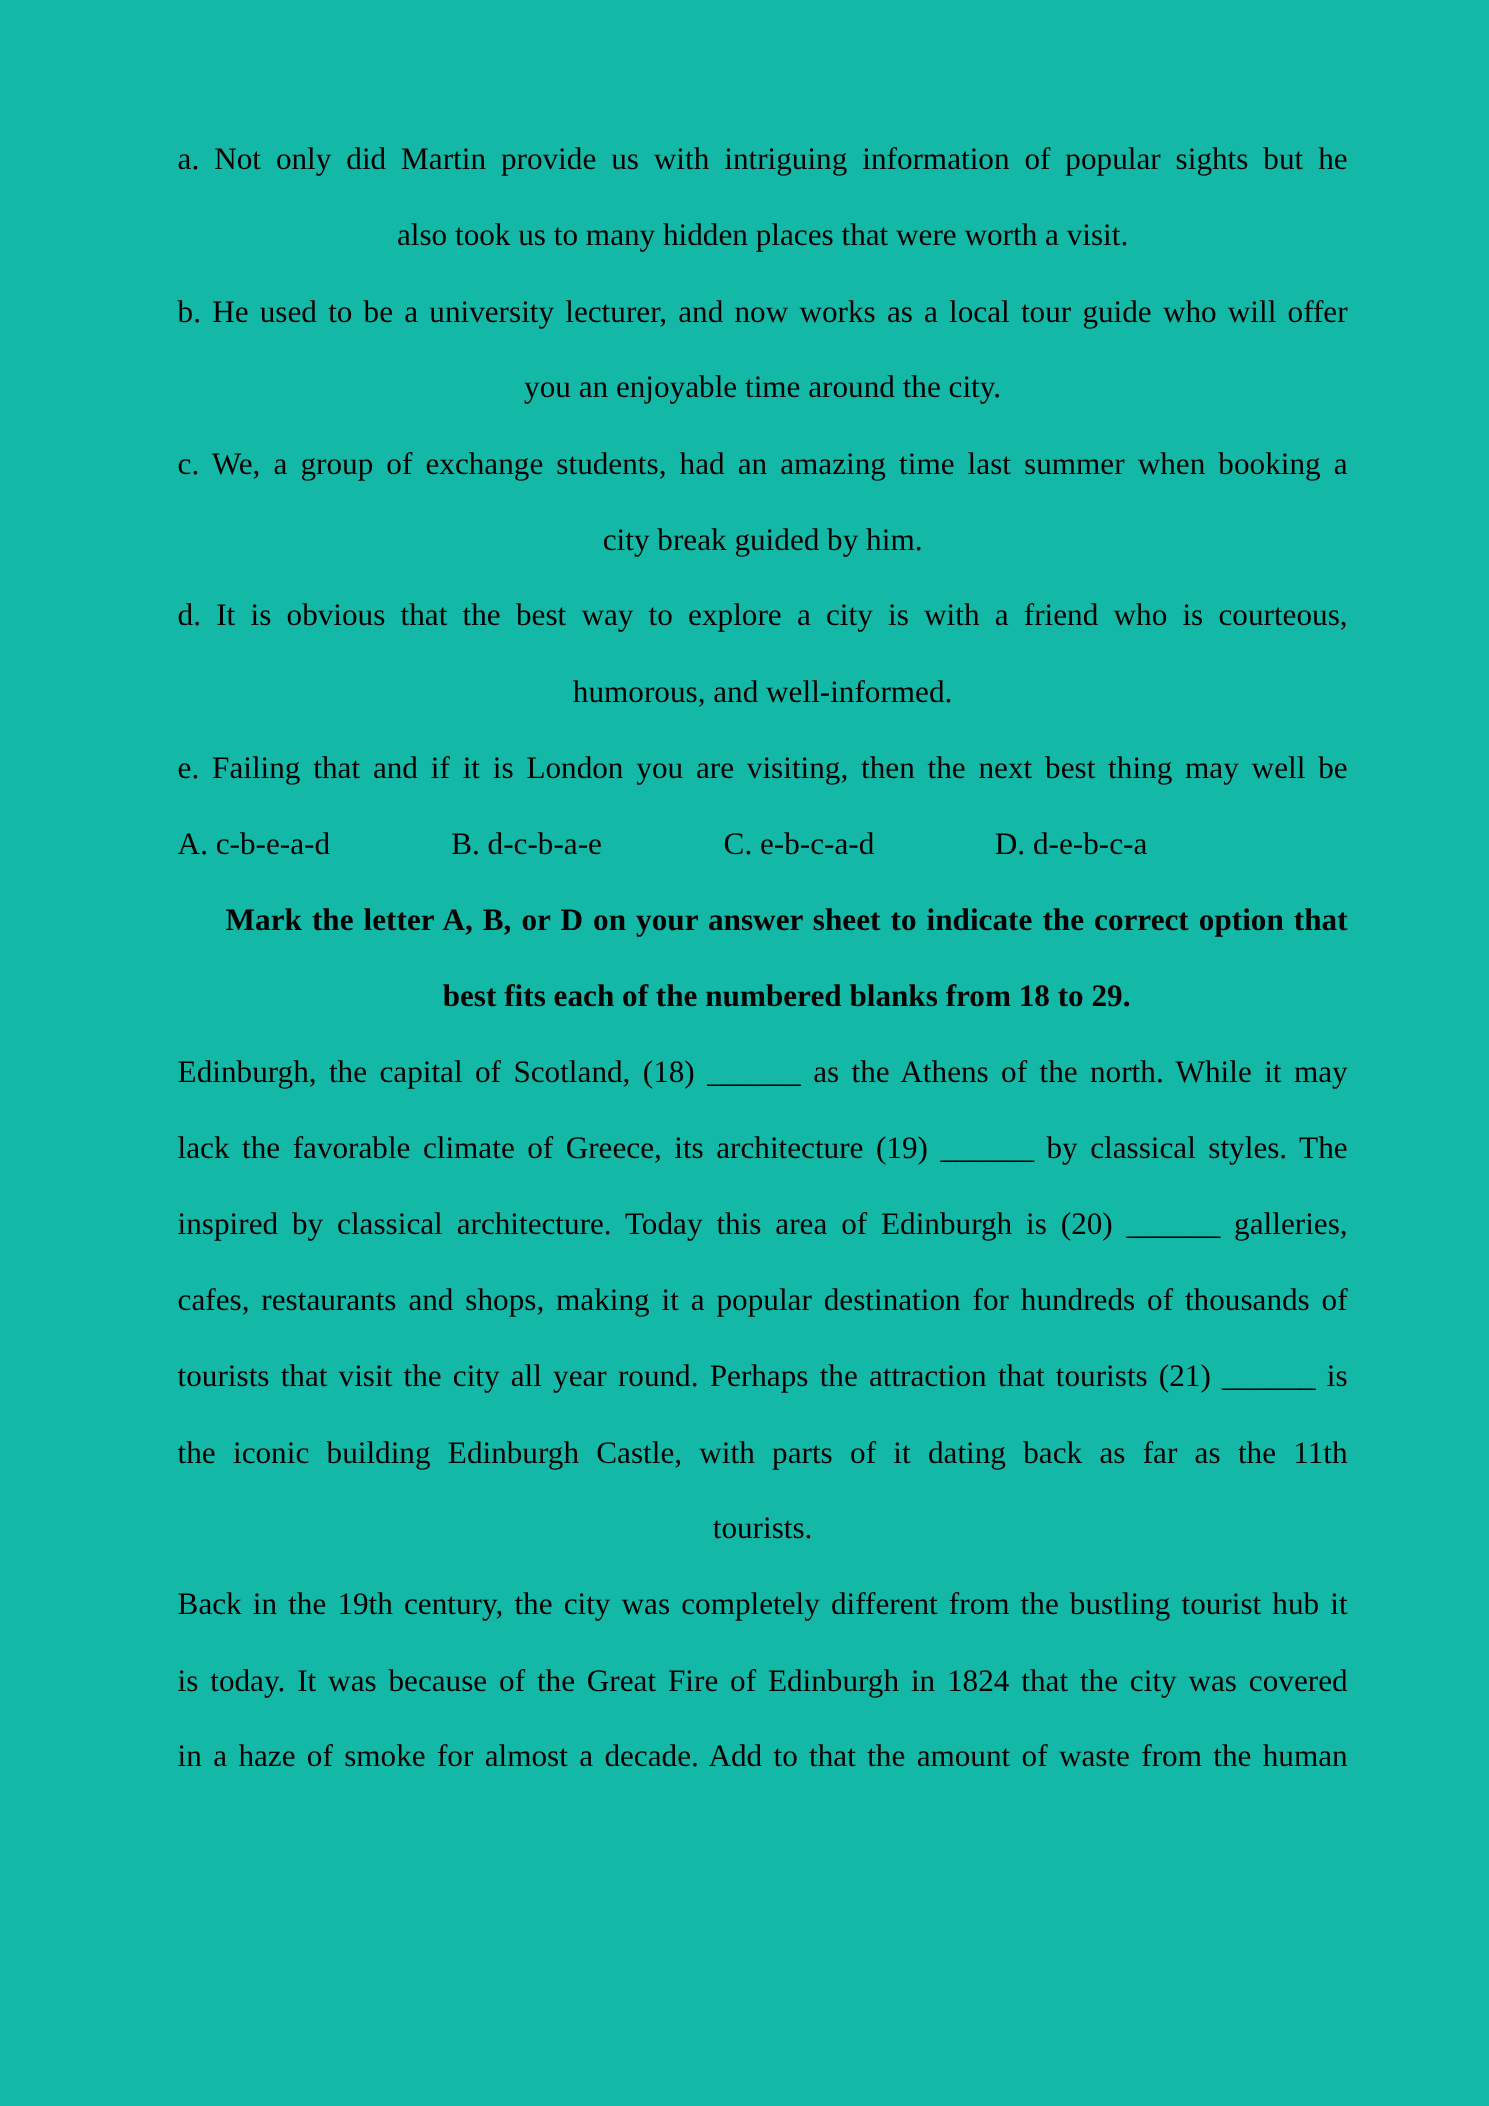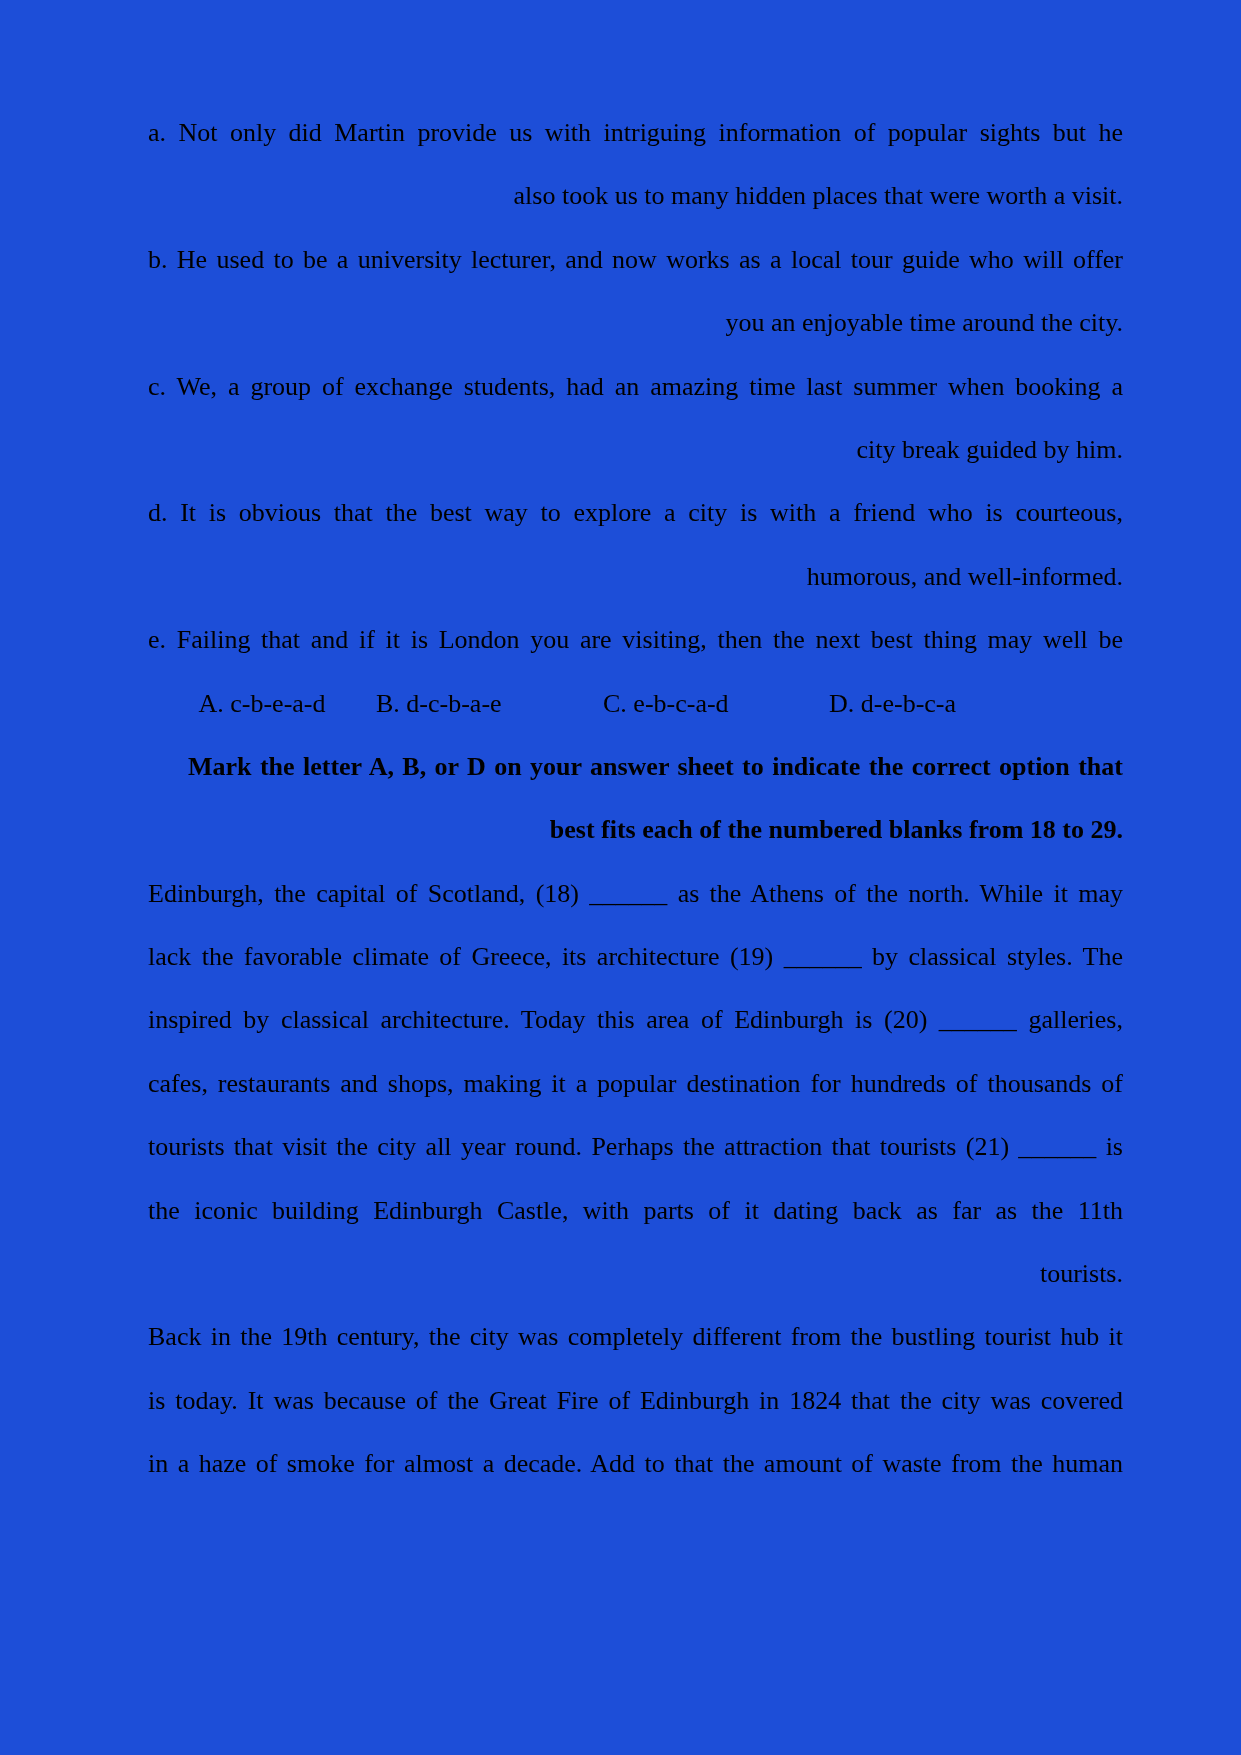--- a/index.html
+++ b/index.html
@@ -12,50 +12,50 @@
     background: #ffffff;
     position: relative;
     overflow: hidden;
   }
   .exam-page {
     position: absolute;
     left: 0;
     top: 0;
     width: 1241px;
     height: 1755px;
-    background: #1d4ed8;
+    background: #14b8a6;
   }
   .doc-body {
     position: absolute;
     left: 148px;
     top: 101px;
     width: 975px;
     font-family: "Liberation Serif", "DejaVu Serif", serif;
     font-size: 26px;
     line-height: 63.4px;
     color: #000000;
   }
   .line {
     height: 63.4px;
     white-space: normal;
-    text-align: right;
+    text-align: center;
   }
   .line.j {
     text-align: justify;
     text-align-last: justify;
   }
   .line.b {
     font-weight: bold;
     margin-left: 40px;
   }
   .options-row {
     display: flex;
     height: 63.4px;
   }
-  .options-row .option:nth-child(1) { width: 228px; text-align: center; }
+  .options-row .option:nth-child(1) { width: 228px; }
   .options-row .option:nth-child(2) { width: 227px; }
   .options-row .option:nth-child(3) { width: 226px; }
 </style>
 </head>
 <body>
 
 <div class="exam-page">
   <div class="doc-body">
       <div class="line j">a. Not only did Martin provide us with intriguing information of popular sights but he</div>
       <div class="line">also took us to many hidden places that were worth a visit.</div>

